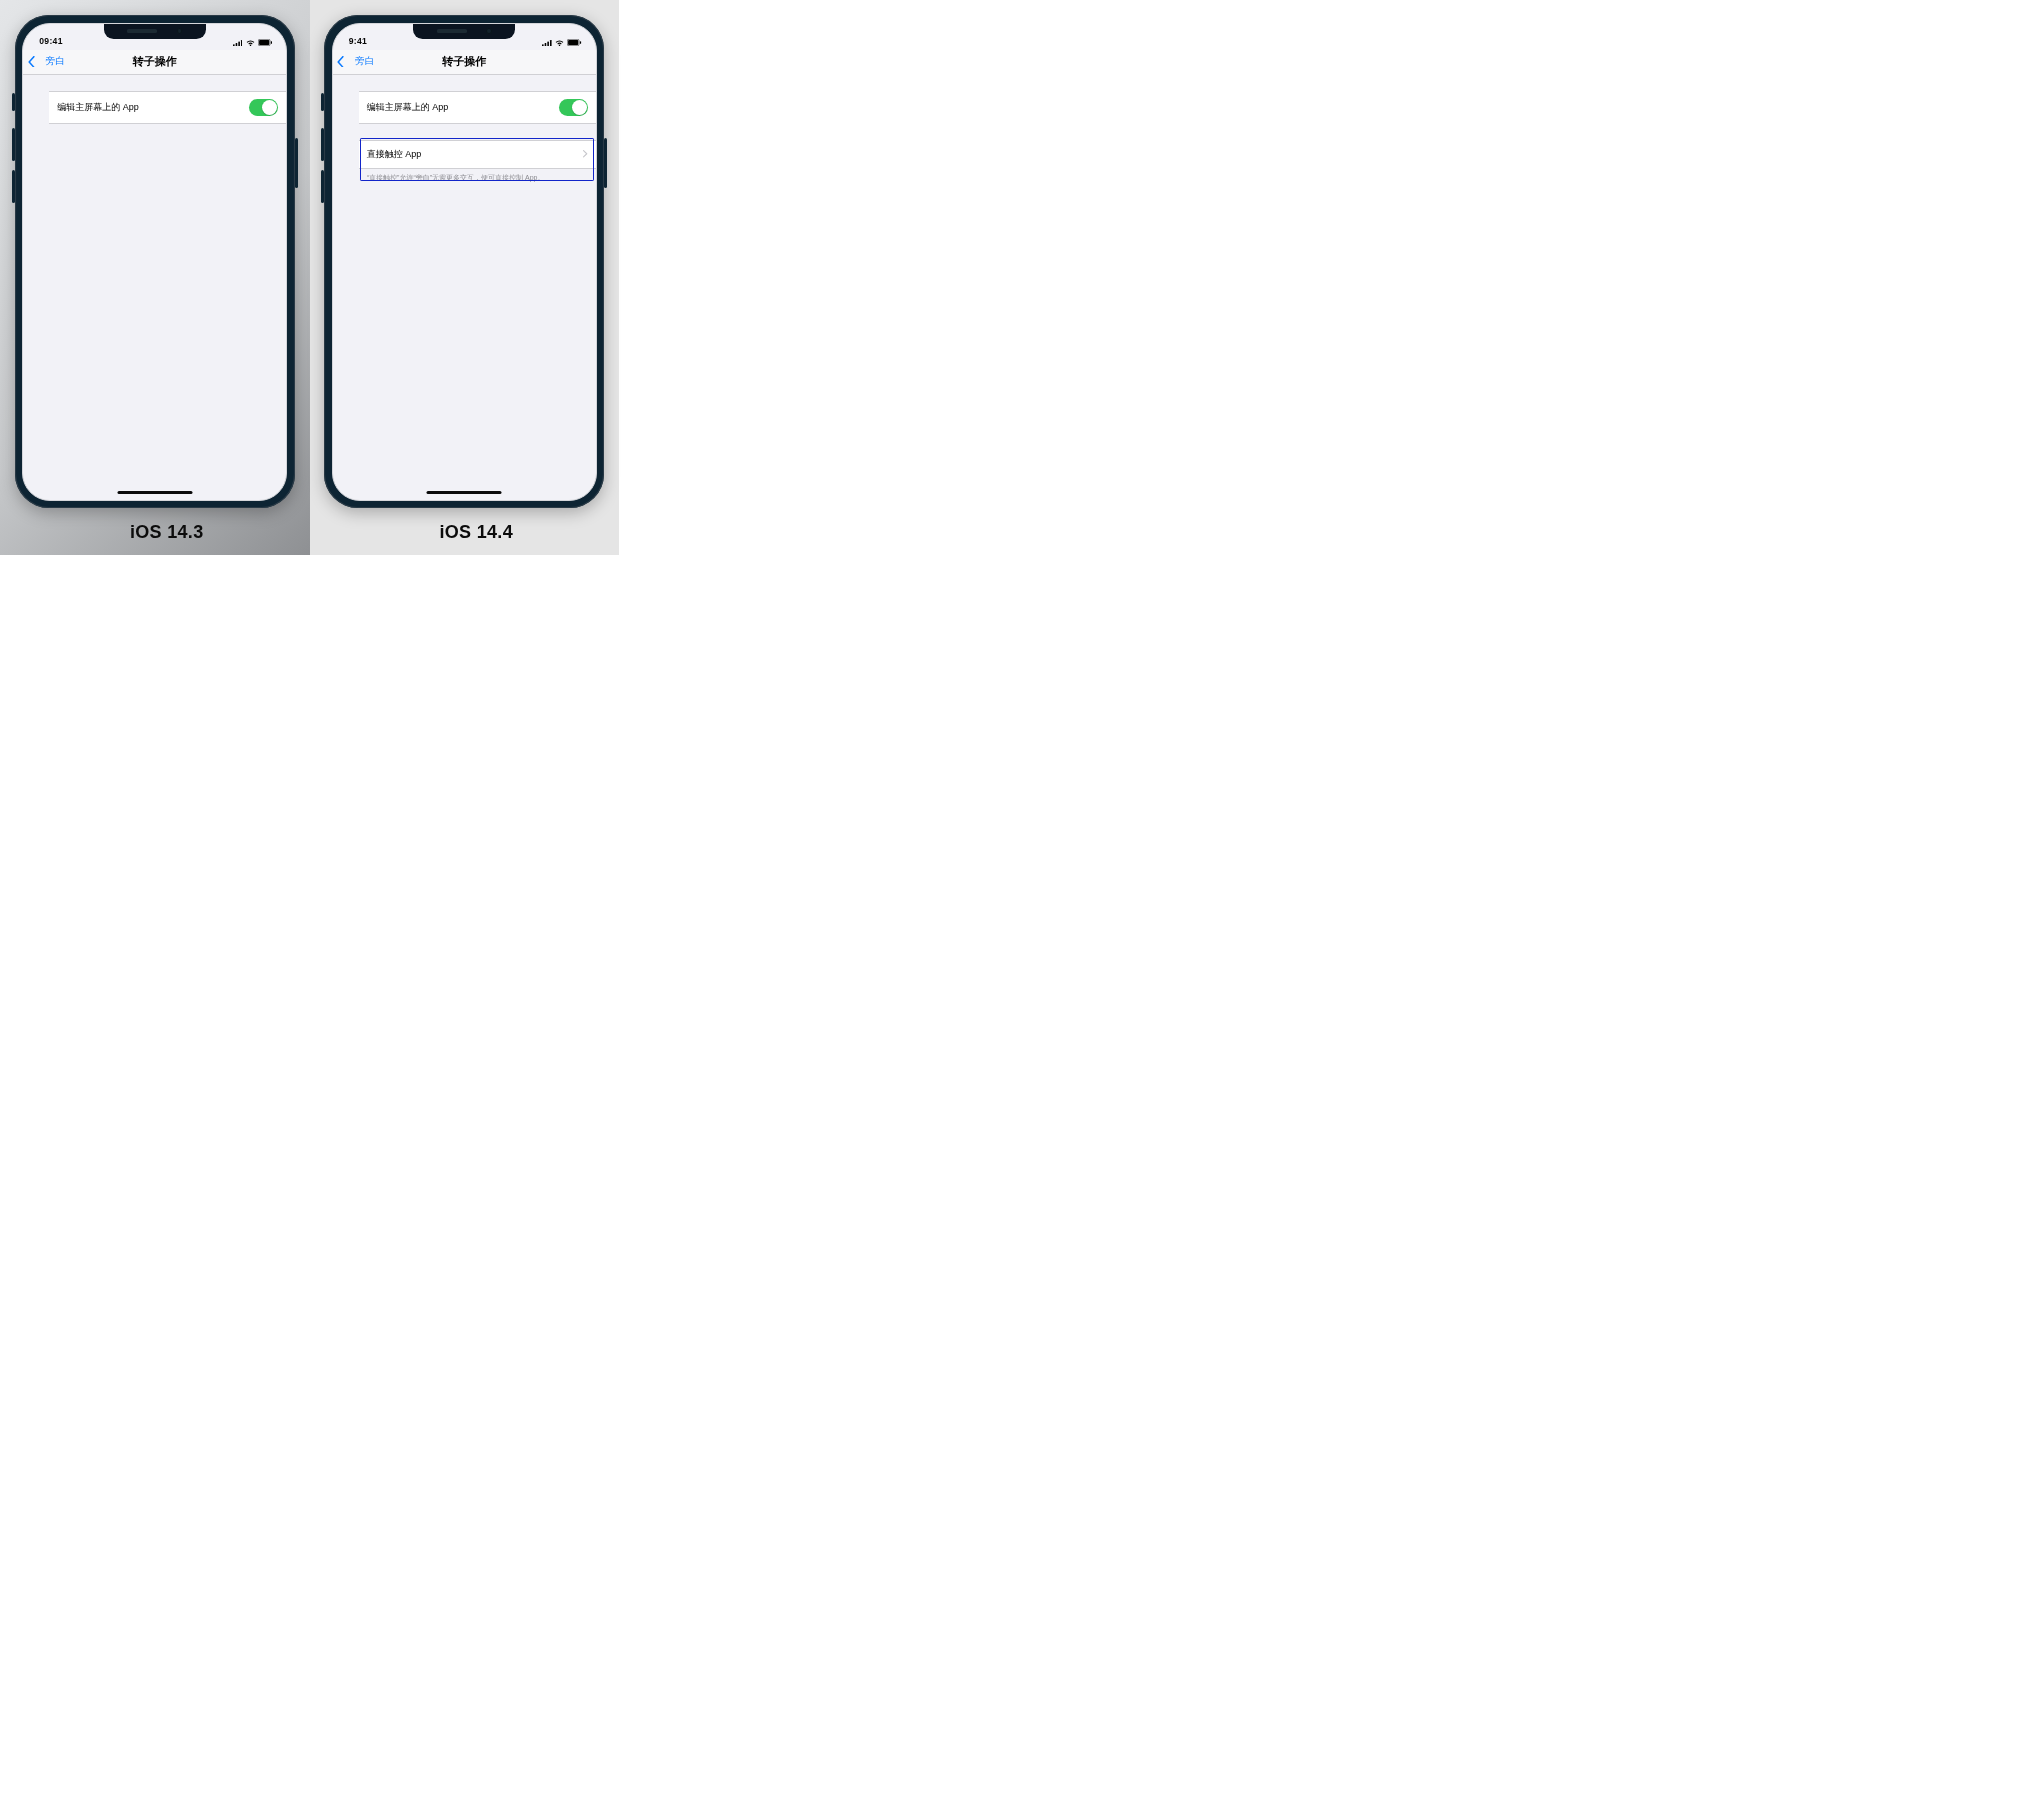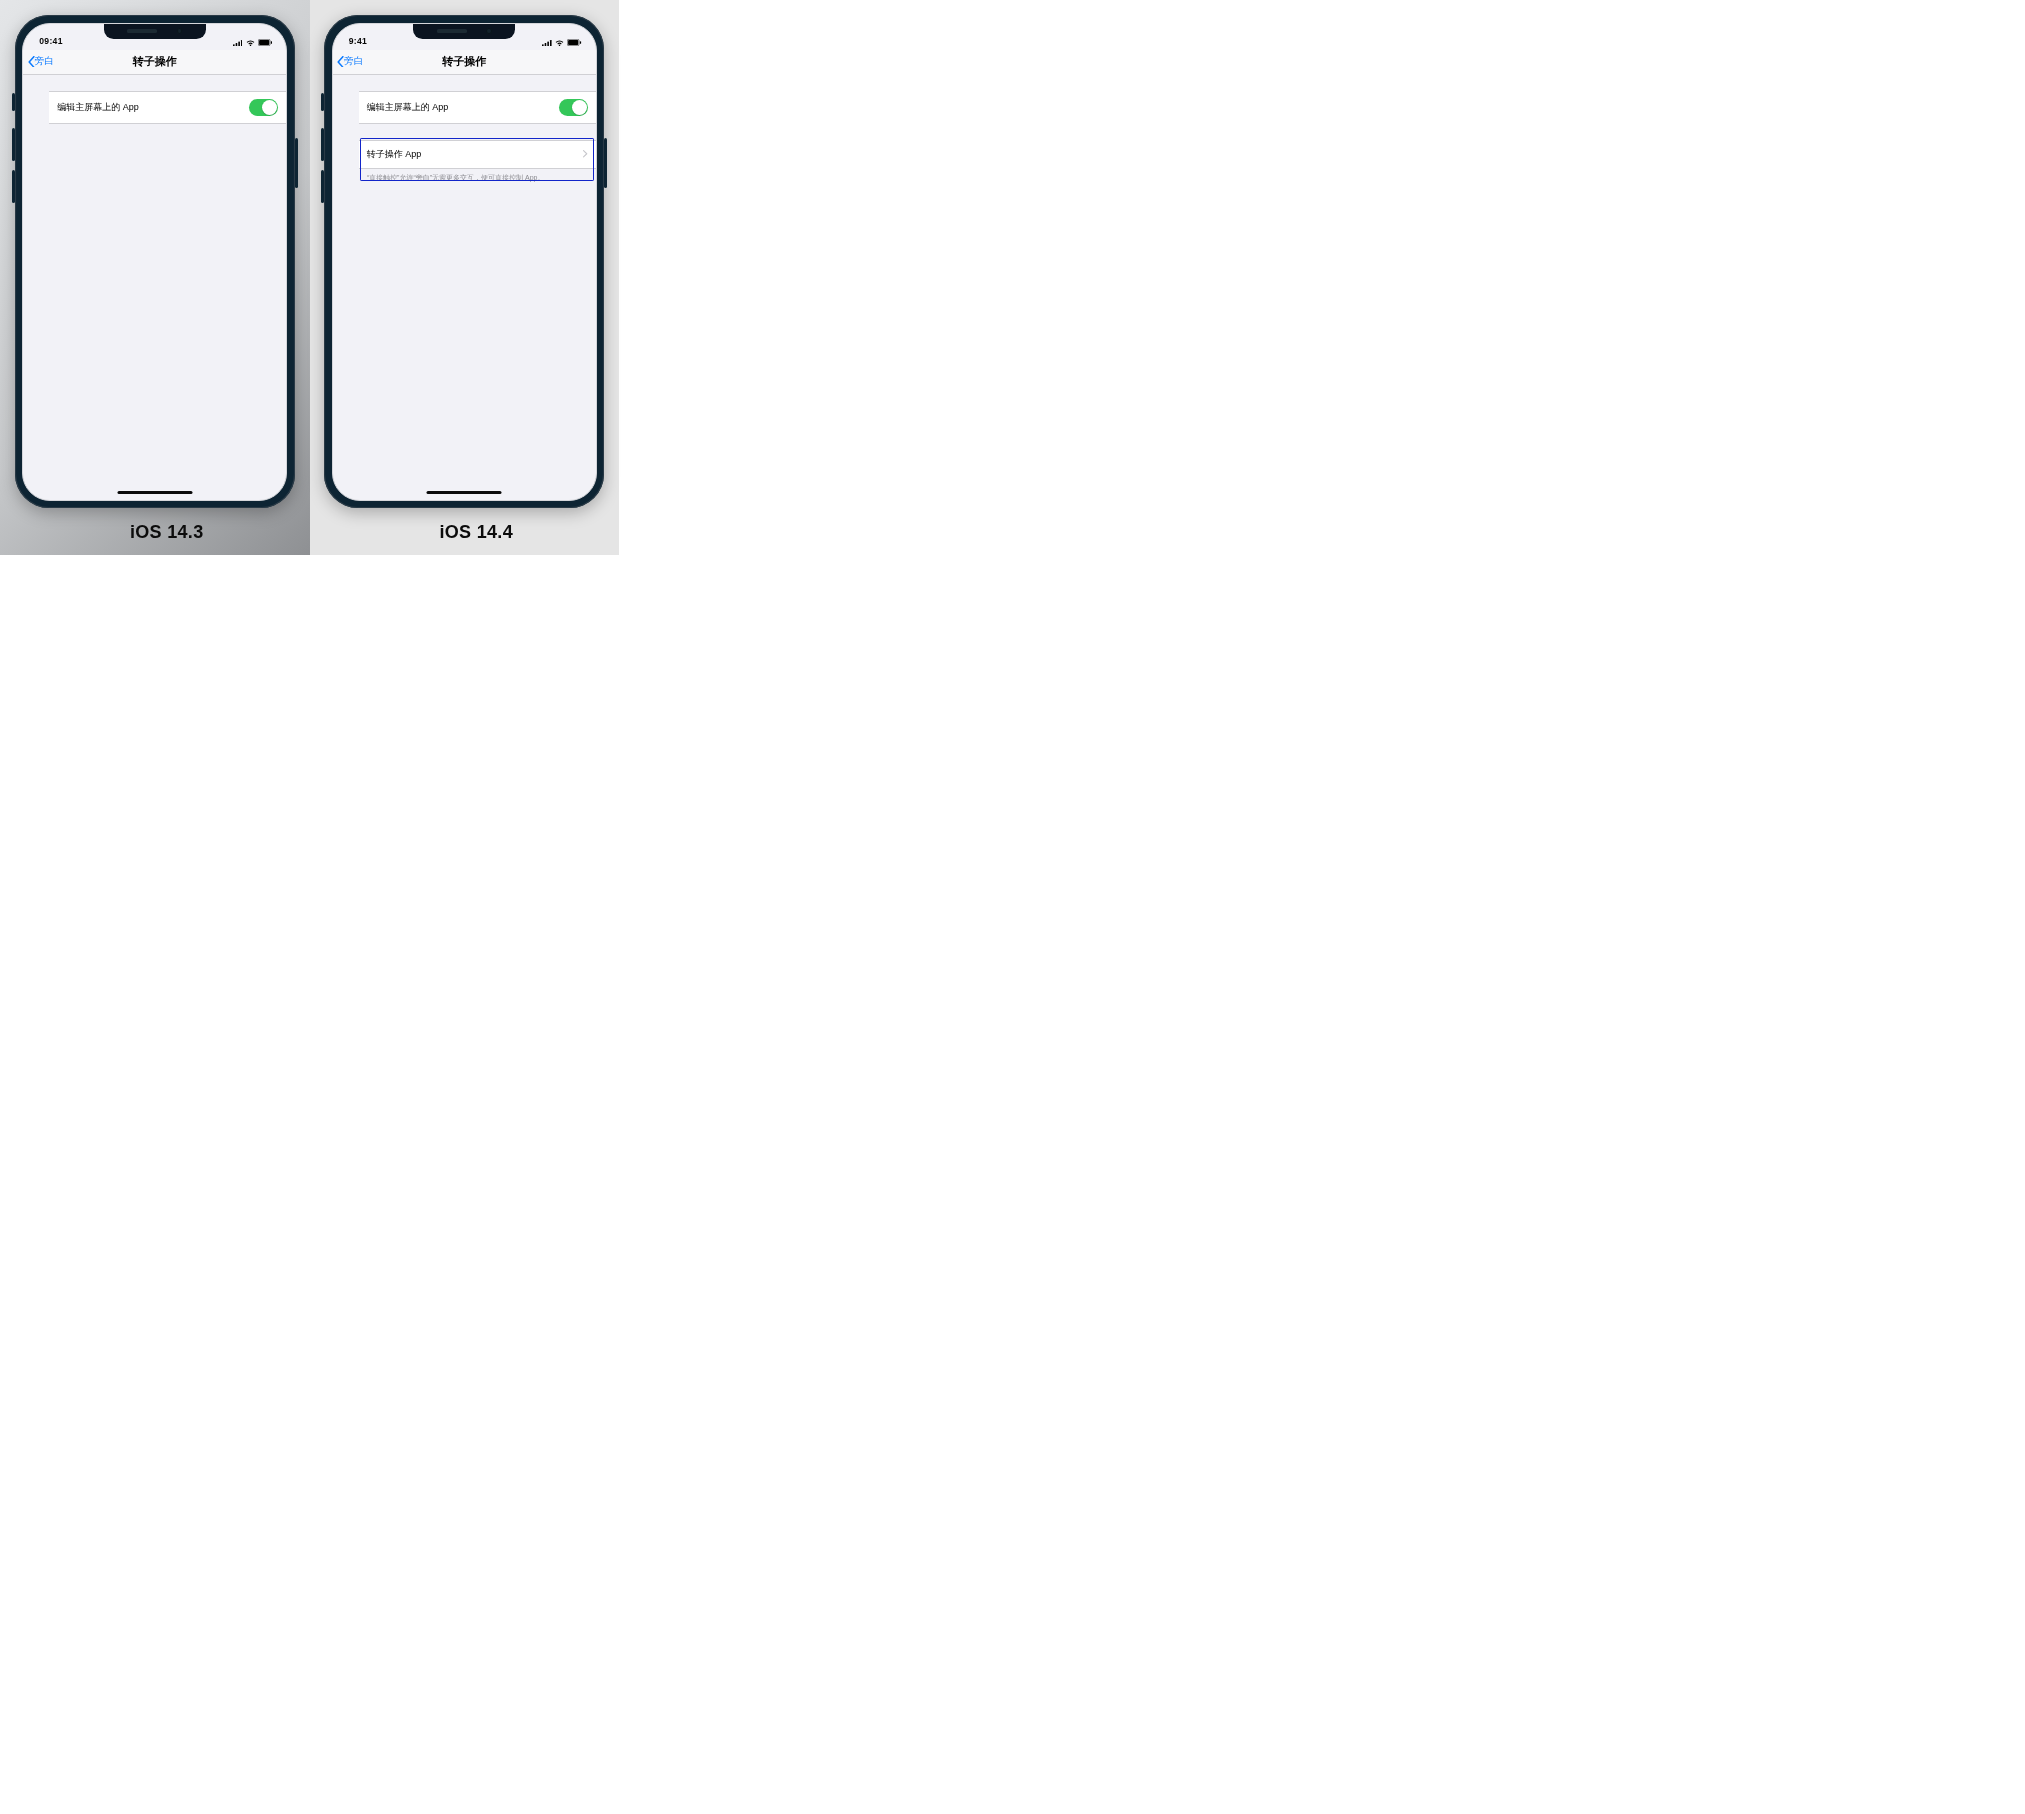--- a/index.html
+++ b/index.html
@@ -88,21 +88,21 @@
   .status-icons { display:flex; align-items:center; gap:3.2px; }
 
   
   .navbar {
     height: 25px;
     background:#f7f7f9;
     border-bottom: 0.5px solid #d0d0d4;
     display:flex; align-items:center; position:relative;
   }
   .back {
-    display:flex; align-items:center; gap:0;
+    display:flex; align-items:center; gap:11px;
     color:#0a7aff; font-size:9.6px; padding-left:4.3px;
     cursor:pointer;
   }
   .nav-title {
     position:absolute; left:0; right:0; text-align:center;
     font-size:11px; font-weight:700; color:#000;
     pointer-events:none;
   }
 
   
@@ -275,21 +275,21 @@
           <div class="spacer"></div>
 
           <div class="cell">
             <span>编辑主屏幕上的 App</span>
             <span class="toggle"></span>
           </div>
 
           <div class="spacer"></div>
 
           <div class="cell">
-            <span>转子操作 App</span>
+            <span>直接触控 App</span>
             <span class="chevron">
               <svg width="4.3" height="7.5" viewBox="0 0 8 14">
                   <path d="M1 1l6 6-6 6" fill="none" stroke="#c7c7cc" stroke-width="2" stroke-linecap="round" stroke-linejoin="round"></path>
                 </svg>
             </span>
           </div>
           <div class="cell-footer">“直接触控”允许“旁白”无需更多交互，便可直接控制 App。</div>
 
           <div class="highlight" style="left:1.6px; right:1.6px; top:63px; height:43px;"></div>
         </div>

